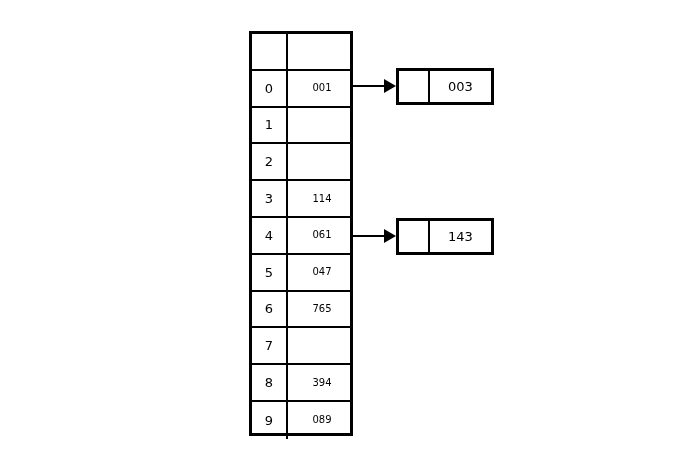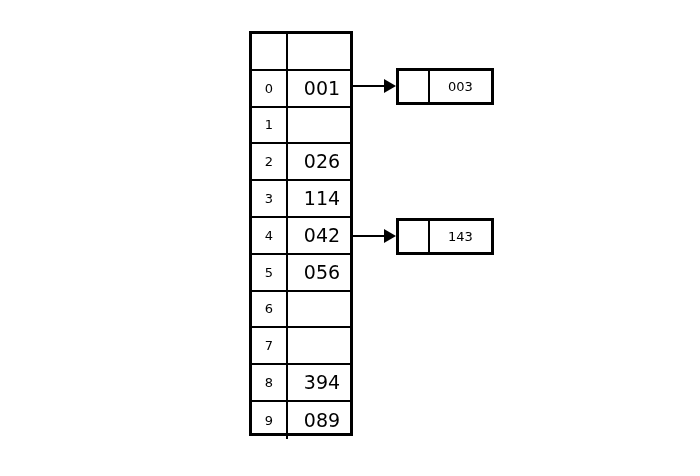--- a/index.html
+++ b/index.html
@@ -59,21 +59,21 @@
     font-size: 13px;
     line-height: 1;
   }
 
   .cell-value {
     flex: 1 1 auto;
     box-sizing: border-box;
     display: flex;
     align-items: center;
     justify-content: center;
-    font-size: 19px;
+    font-size: 10px;
     line-height: 1;
     margin-left: 6px;
   }
 
   .header-row .cell-index,
   .header-row .cell-value {
     color: transparent;
   }
 
   
@@ -140,40 +140,40 @@
       <div class="cell-value">001</div>
     </div>
 
     <div class="table-row">
       <div class="cell-index">1</div>
       <div class="cell-value"></div>
     </div>
 
     <div class="table-row">
       <div class="cell-index">2</div>
-      <div class="cell-value">026</div>
     </div>
 
     <div class="table-row">
       <div class="cell-index">3</div>
       <div class="cell-value">114</div>
     </div>
 
     <div class="table-row">
       <div class="cell-index">4</div>
-      <div class="cell-value">042</div>
+      <div class="cell-value">061</div>
     </div>
 
     <div class="table-row">
       <div class="cell-index">5</div>
-      <div class="cell-value">056</div>
+      <div class="cell-value">047</div>
     </div>
 
     <div class="table-row">
       <div class="cell-index">6</div>
+      <div class="cell-value">765</div>
     </div>
 
     <div class="table-row">
       <div class="cell-index">7</div>
       <div class="cell-value"></div>
     </div>
 
     <div class="table-row">
       <div class="cell-index">8</div>
       <div class="cell-value">394</div>

